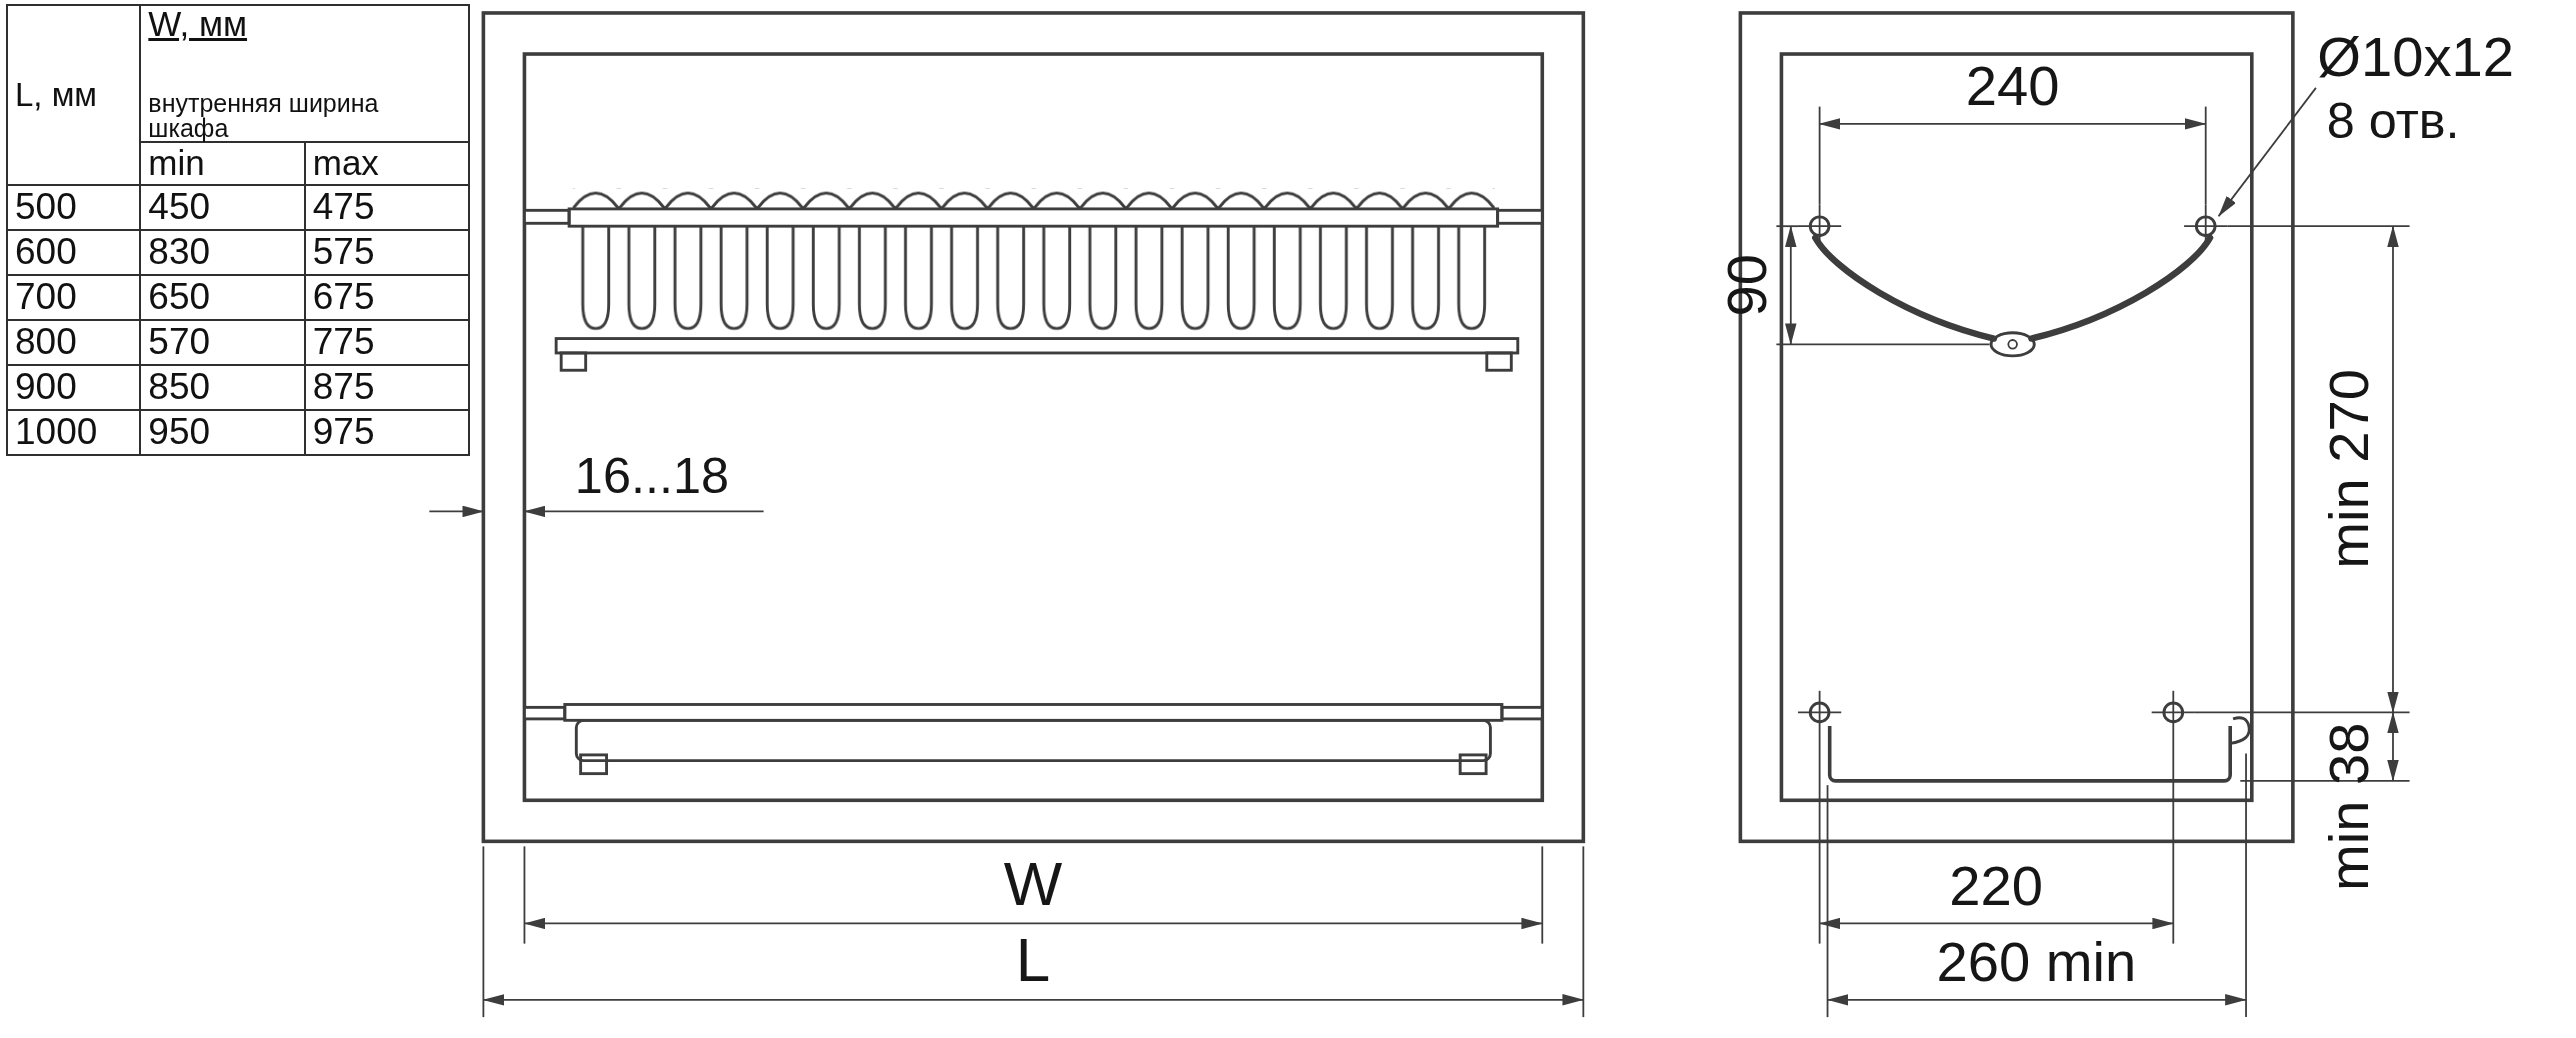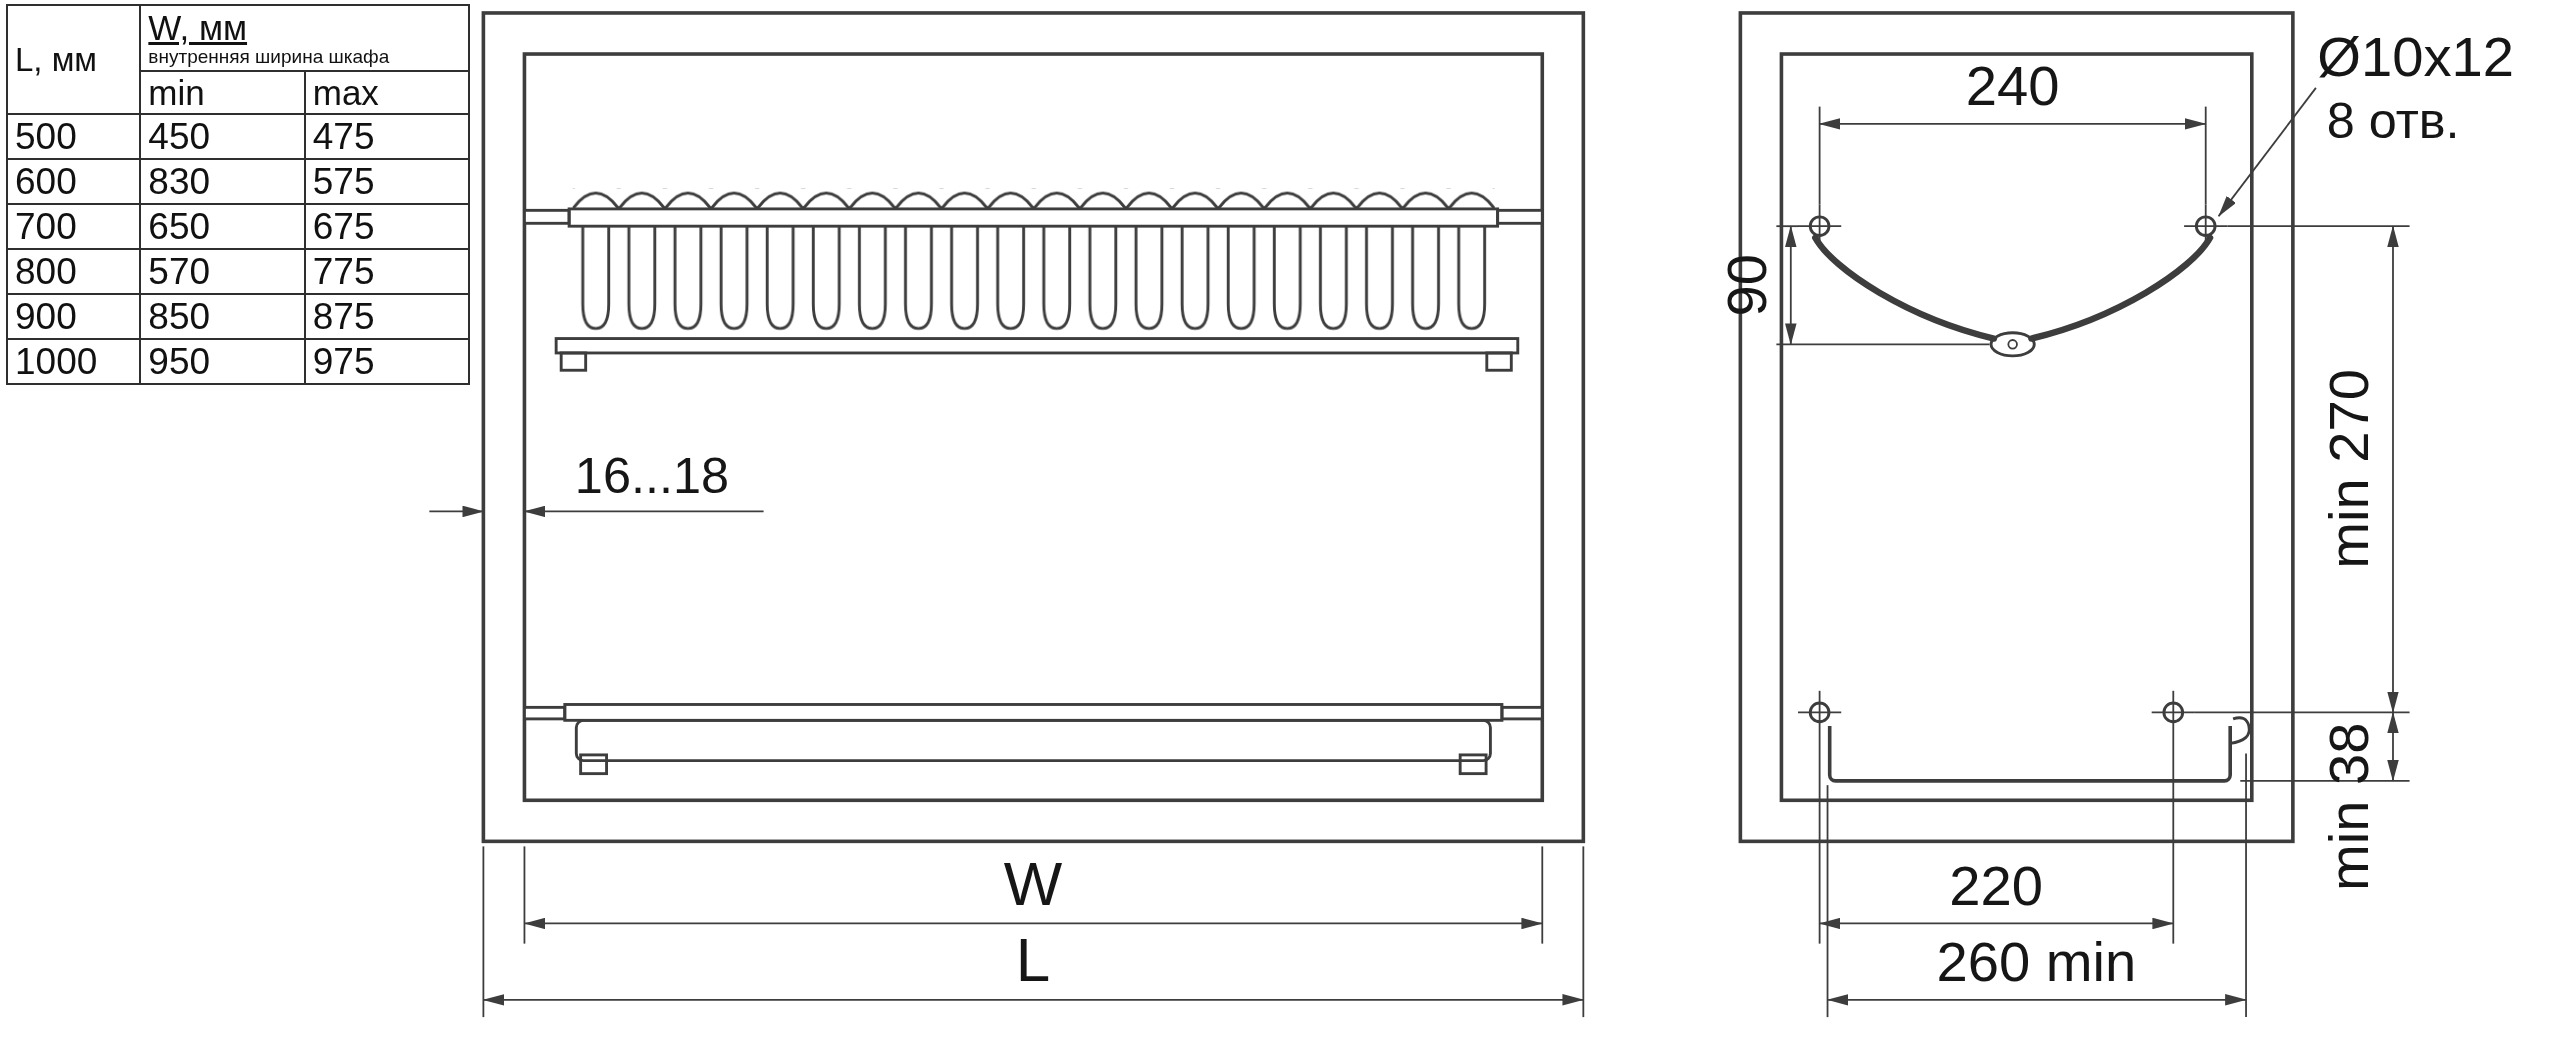--- a/index.html
+++ b/index.html
@@ -9,21 +9,21 @@
   .spec-table{position:absolute;left:5.8px;top:4px;border-collapse:collapse;
               font-family:"Liberation Sans",sans-serif;color:#111;text-align:left;}
   .spec-table td,.spec-table th{border:2.2px solid #2f2f2f;padding:0 7.2px;font-weight:400;}
   .col-l{width:117px;}
   .col-mm{width:148px;}
   .h1{height:66px;}
   .h2{height:43px;font-size:35px;padding-left:28px;}
   .dr{height:45px;font-size:37px;}
   .lhdr{font-size:33px;}
   .whdr{font-size:35px;line-height:1.05;text-decoration:underline;}
-  .wsub{font-size:19px;line-height:1.0;}
+  .wsub{font-size:25px;line-height:1.0;margin-top:48px;}
   
   svg{position:absolute;left:0;top:0;}
   .thick{stroke:#3d3d3d;stroke-width:5;fill:none;}
   .mid{stroke:#3d3d3d;stroke-width:4;fill:none;}
   .wire{stroke:#3d3d3d;stroke-width:9;fill:none;stroke-linecap:round;}
   .thin{stroke:#3d3d3d;stroke-width:2.5;fill:none;}
   .dl{stroke:#3d3d3d;stroke-width:2.5;fill:none;marker-start:url(#arr);marker-end:url(#arr);}
   .de{stroke:#3d3d3d;stroke-width:2.5;fill:none;marker-end:url(#arr);}
   .ds{stroke:#3d3d3d;stroke-width:2.5;fill:none;marker-start:url(#arr);}
   .pin{stroke:#3d3d3d;stroke-width:4;fill:#fff;}

